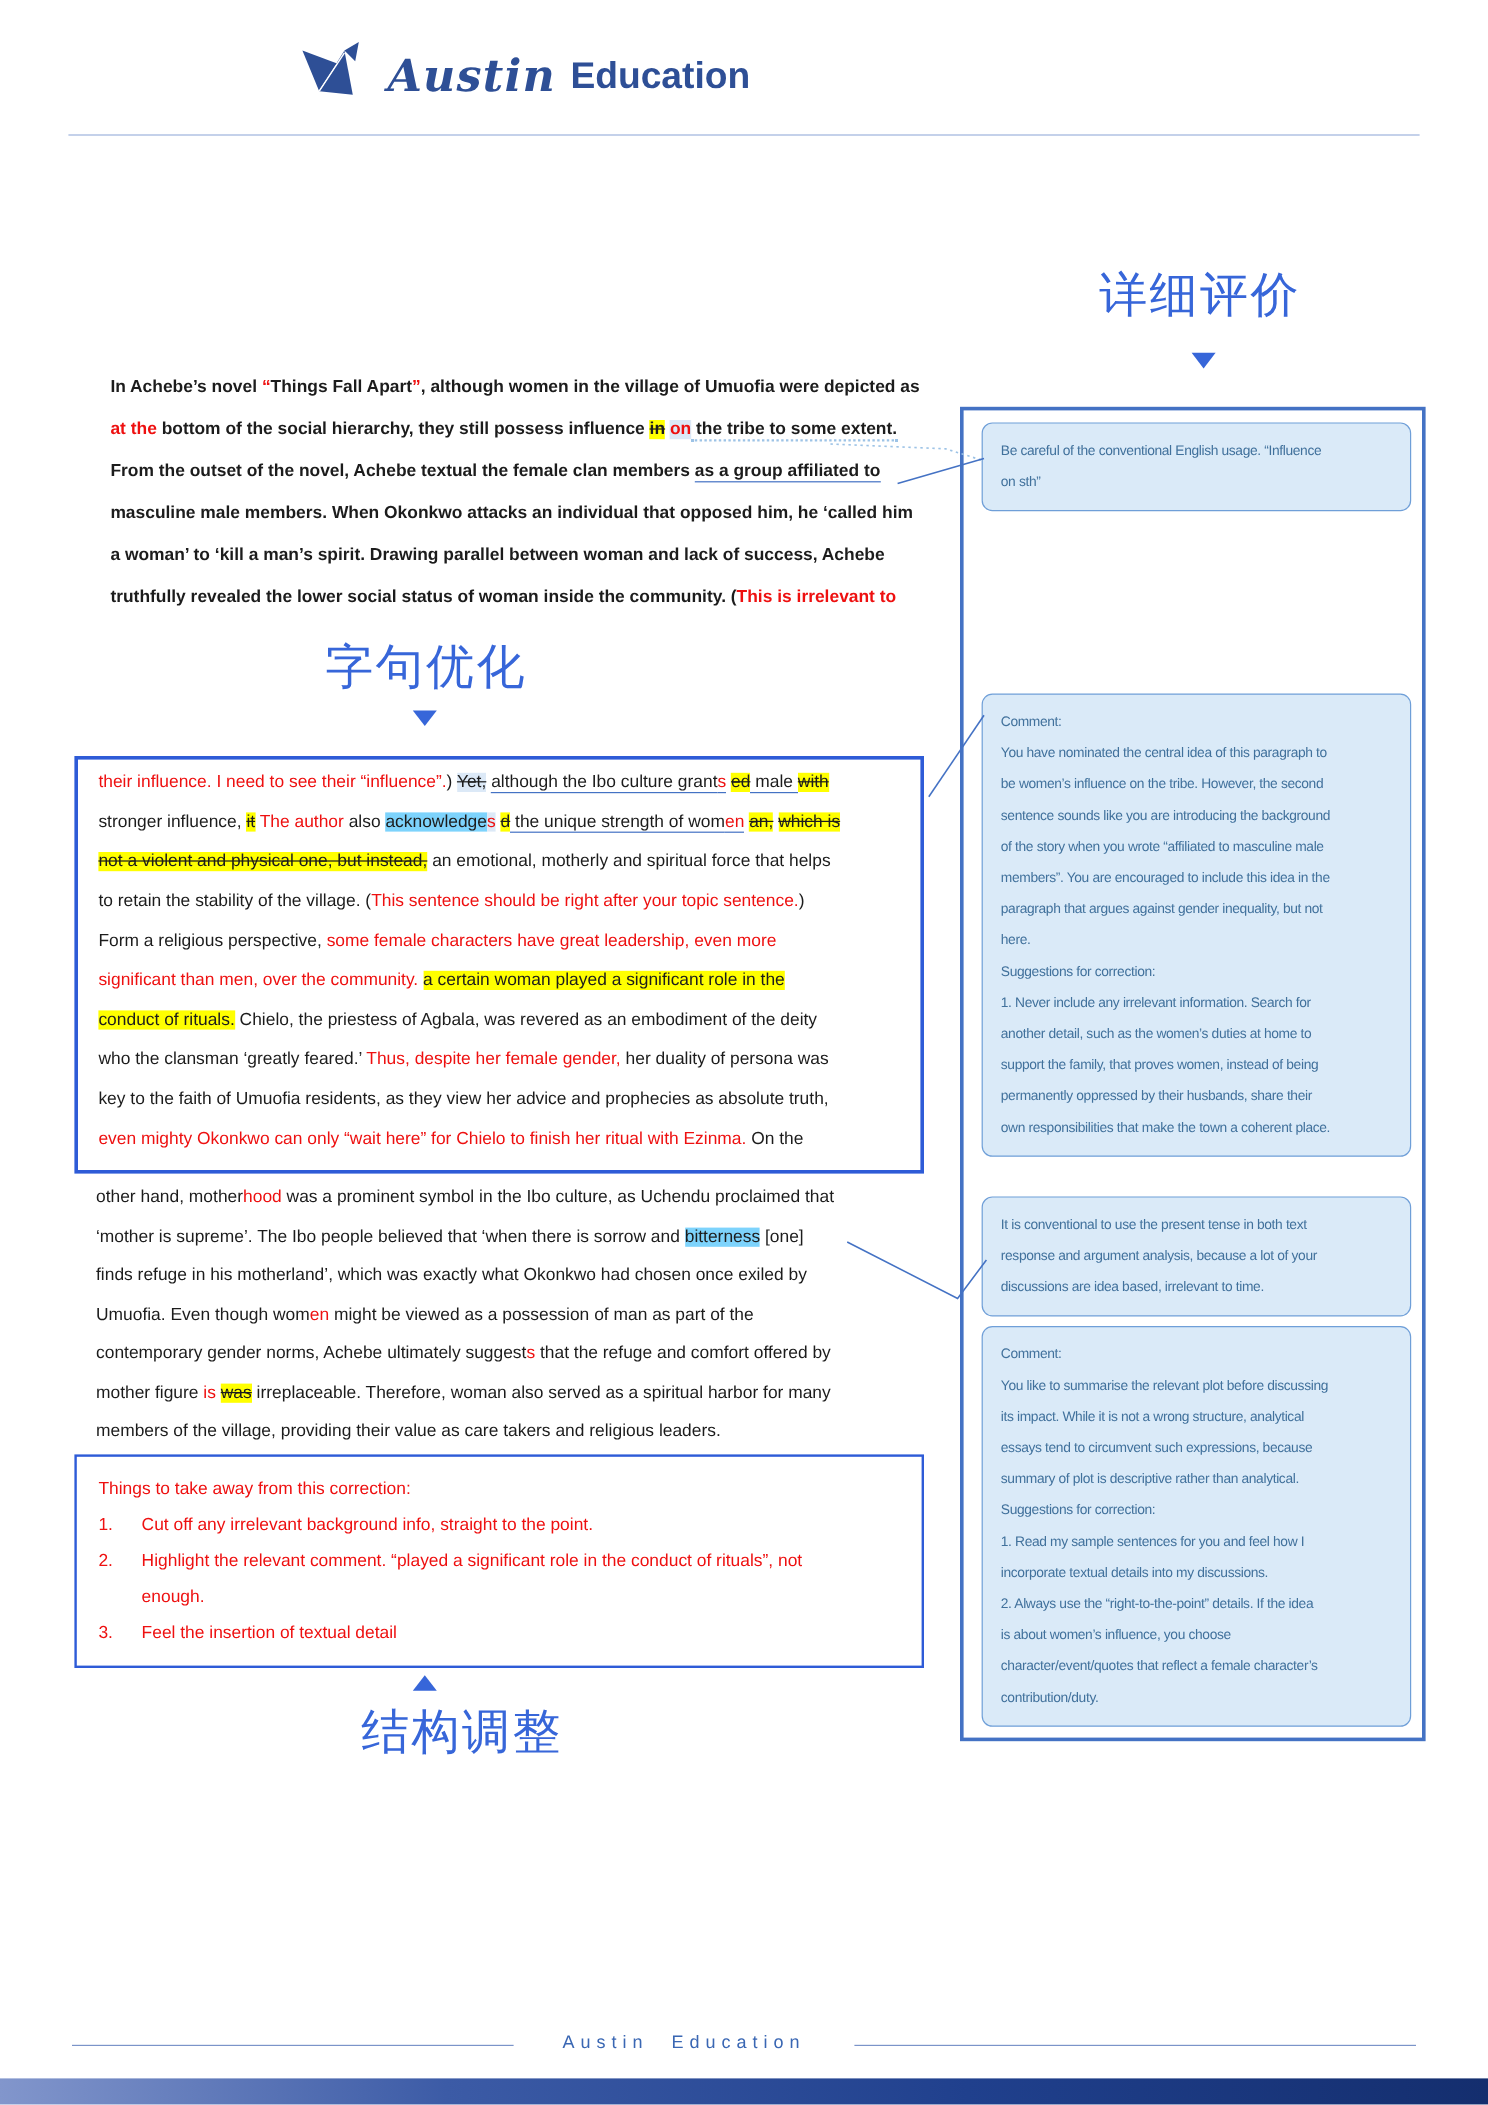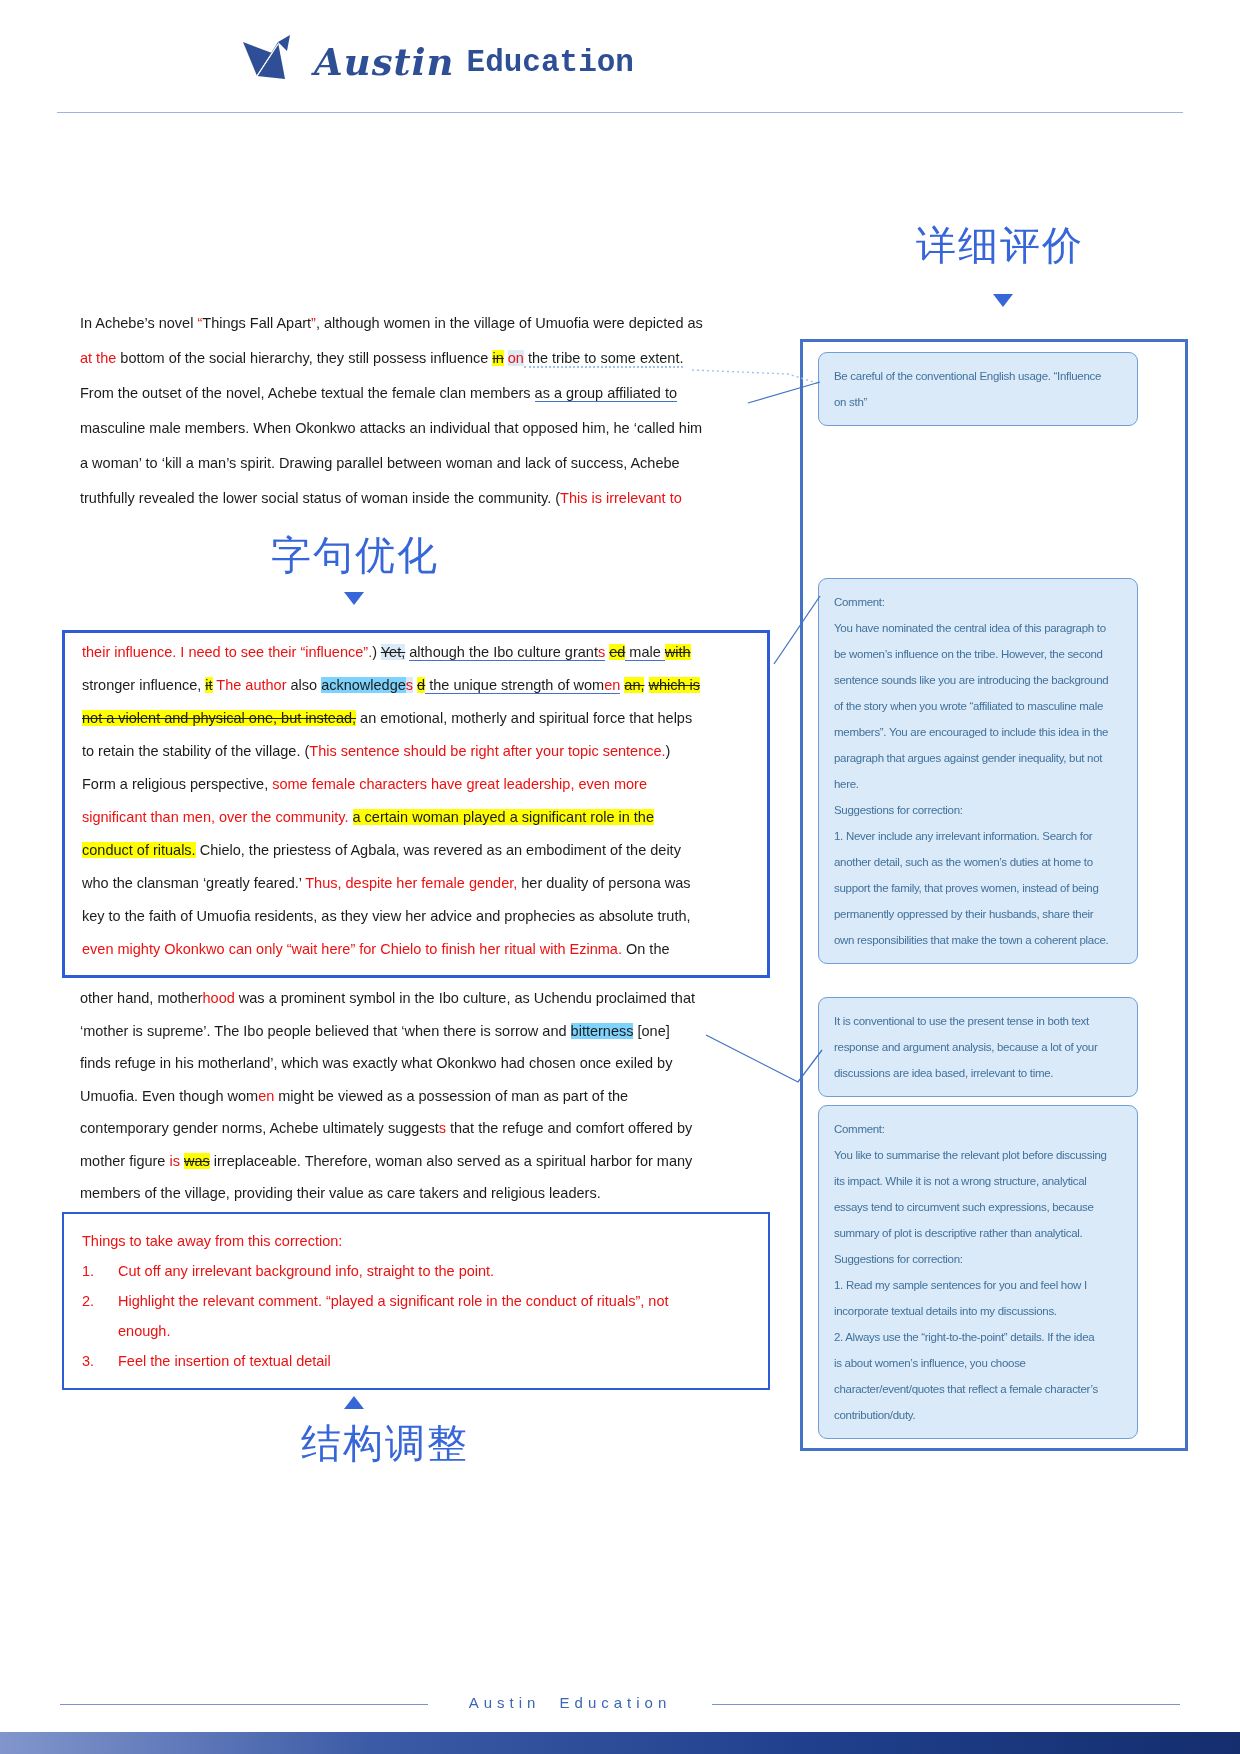--- a/index.html
+++ b/index.html
@@ -4,34 +4,34 @@
 <style>
   html,body{margin:0;padding:0;background:#ffffff;}
   .page{position:relative;width:1240px;height:1754px;background:#fff;overflow:hidden;
         font-family:"Liberation Sans",sans-serif;color:#1c1c1c;}
 
   
   .logo-row{position:absolute;left:0;top:34px;width:1000px;display:flex;justify-content:center;}
   .logo-inner{display:flex;align-items:center;gap:12px;transform:translateX(-62px);}
   .brand-script{font-family:"DejaVu Serif",serif;font-style:italic;font-weight:700;
                 font-size:37px;color:#2e4f96;letter-spacing:1px;}
-  .brand-rest{font-family:Liberation Mono, monospace;font-weight:700;font-size:31px;color:#2e4f96;}
+  .brand-rest{font-family:Liberation Sans, sans-serif;font-weight:700;font-size:31px;color:#2e4f96;}
   .tophr{position:absolute;left:57px;top:112px;width:1126px;border-top:1.5px solid #9db4dd;}
 
   
   .cn-heading{position:absolute;font-size:40px;color:#3766d9;letter-spacing:2px;text-align:center;}
   .tri-down{position:absolute;width:0;height:0;border-left:10px solid transparent;
             border-right:10px solid transparent;border-top:13px solid #3766d9;}
   .tri-up{position:absolute;width:0;height:0;border-left:10px solid transparent;
           border-right:10px solid transparent;border-bottom:13px solid #3766d9;}
 
   
   .essay{position:absolute;font-size:14.5px;}
   .tline{white-space:pre;}
-  #para1{left:80px;top:306px;line-height:35px;}
+  #para1{left:92px;top:306px;line-height:35px;font-weight:bold;}
   #boxpara{left:82px;top:636px;line-height:33px;}
   #para3{left:80px;top:982px;line-height:32.5px;}
   .run.k{color:#1c1c1c;}
   .run.red{color:#ee1010;}
   .run.ys{background:#ffff00;color:#1c1c1c;text-decoration:line-through;}
   .run.yh{background:#ffff00;color:#1c1c1c;}
   .run.bh{background:#7dd3fc;color:#1c1c1c;}
   .run.bhs{background:#dce9f7;color:#1c1c1c;text-decoration:line-through;}
   .run.bhr{background:#dce9f7;color:#ee1010;}
   .run.ul{border-bottom:1.5px solid #4472c4;}
@@ -41,21 +41,21 @@
 
   .revision-box{position:absolute;left:62px;top:630px;width:708px;height:348px;
                 border:3px solid #2e5bd7;box-sizing:border-box;}
   .takeaway-box{position:absolute;left:62px;top:1212px;width:708px;box-sizing:border-box;
                 border:2px solid #2e5bd7;padding:12px 10px 12px 18px;
                 font-size:14.5px;line-height:30px;}
 
   
   .outer-box{position:absolute;left:800px;top:339px;width:388px;height:1112px;
              border:3px solid #4472c4;box-sizing:border-box;}
-  .comment-box{position:absolute;left:818px;width:320px;box-sizing:border-box;
+  .comment-box{position:absolute;left:818px;width:358px;box-sizing:border-box;
                background:#daeaf8;border:1.5px solid #6f9fd8;border-radius:9px;
                padding:10px 15px;color:#41719c;font-size:11.5px;letter-spacing:-0.3px;
                line-height:26px;}
   .comment-box .cline{white-space:nowrap;}
   #cbox1{top:352px;}
   #cbox2{top:578px;}
   #cbox3{top:997px;}
   #cbox4{top:1105px;}
 
   

